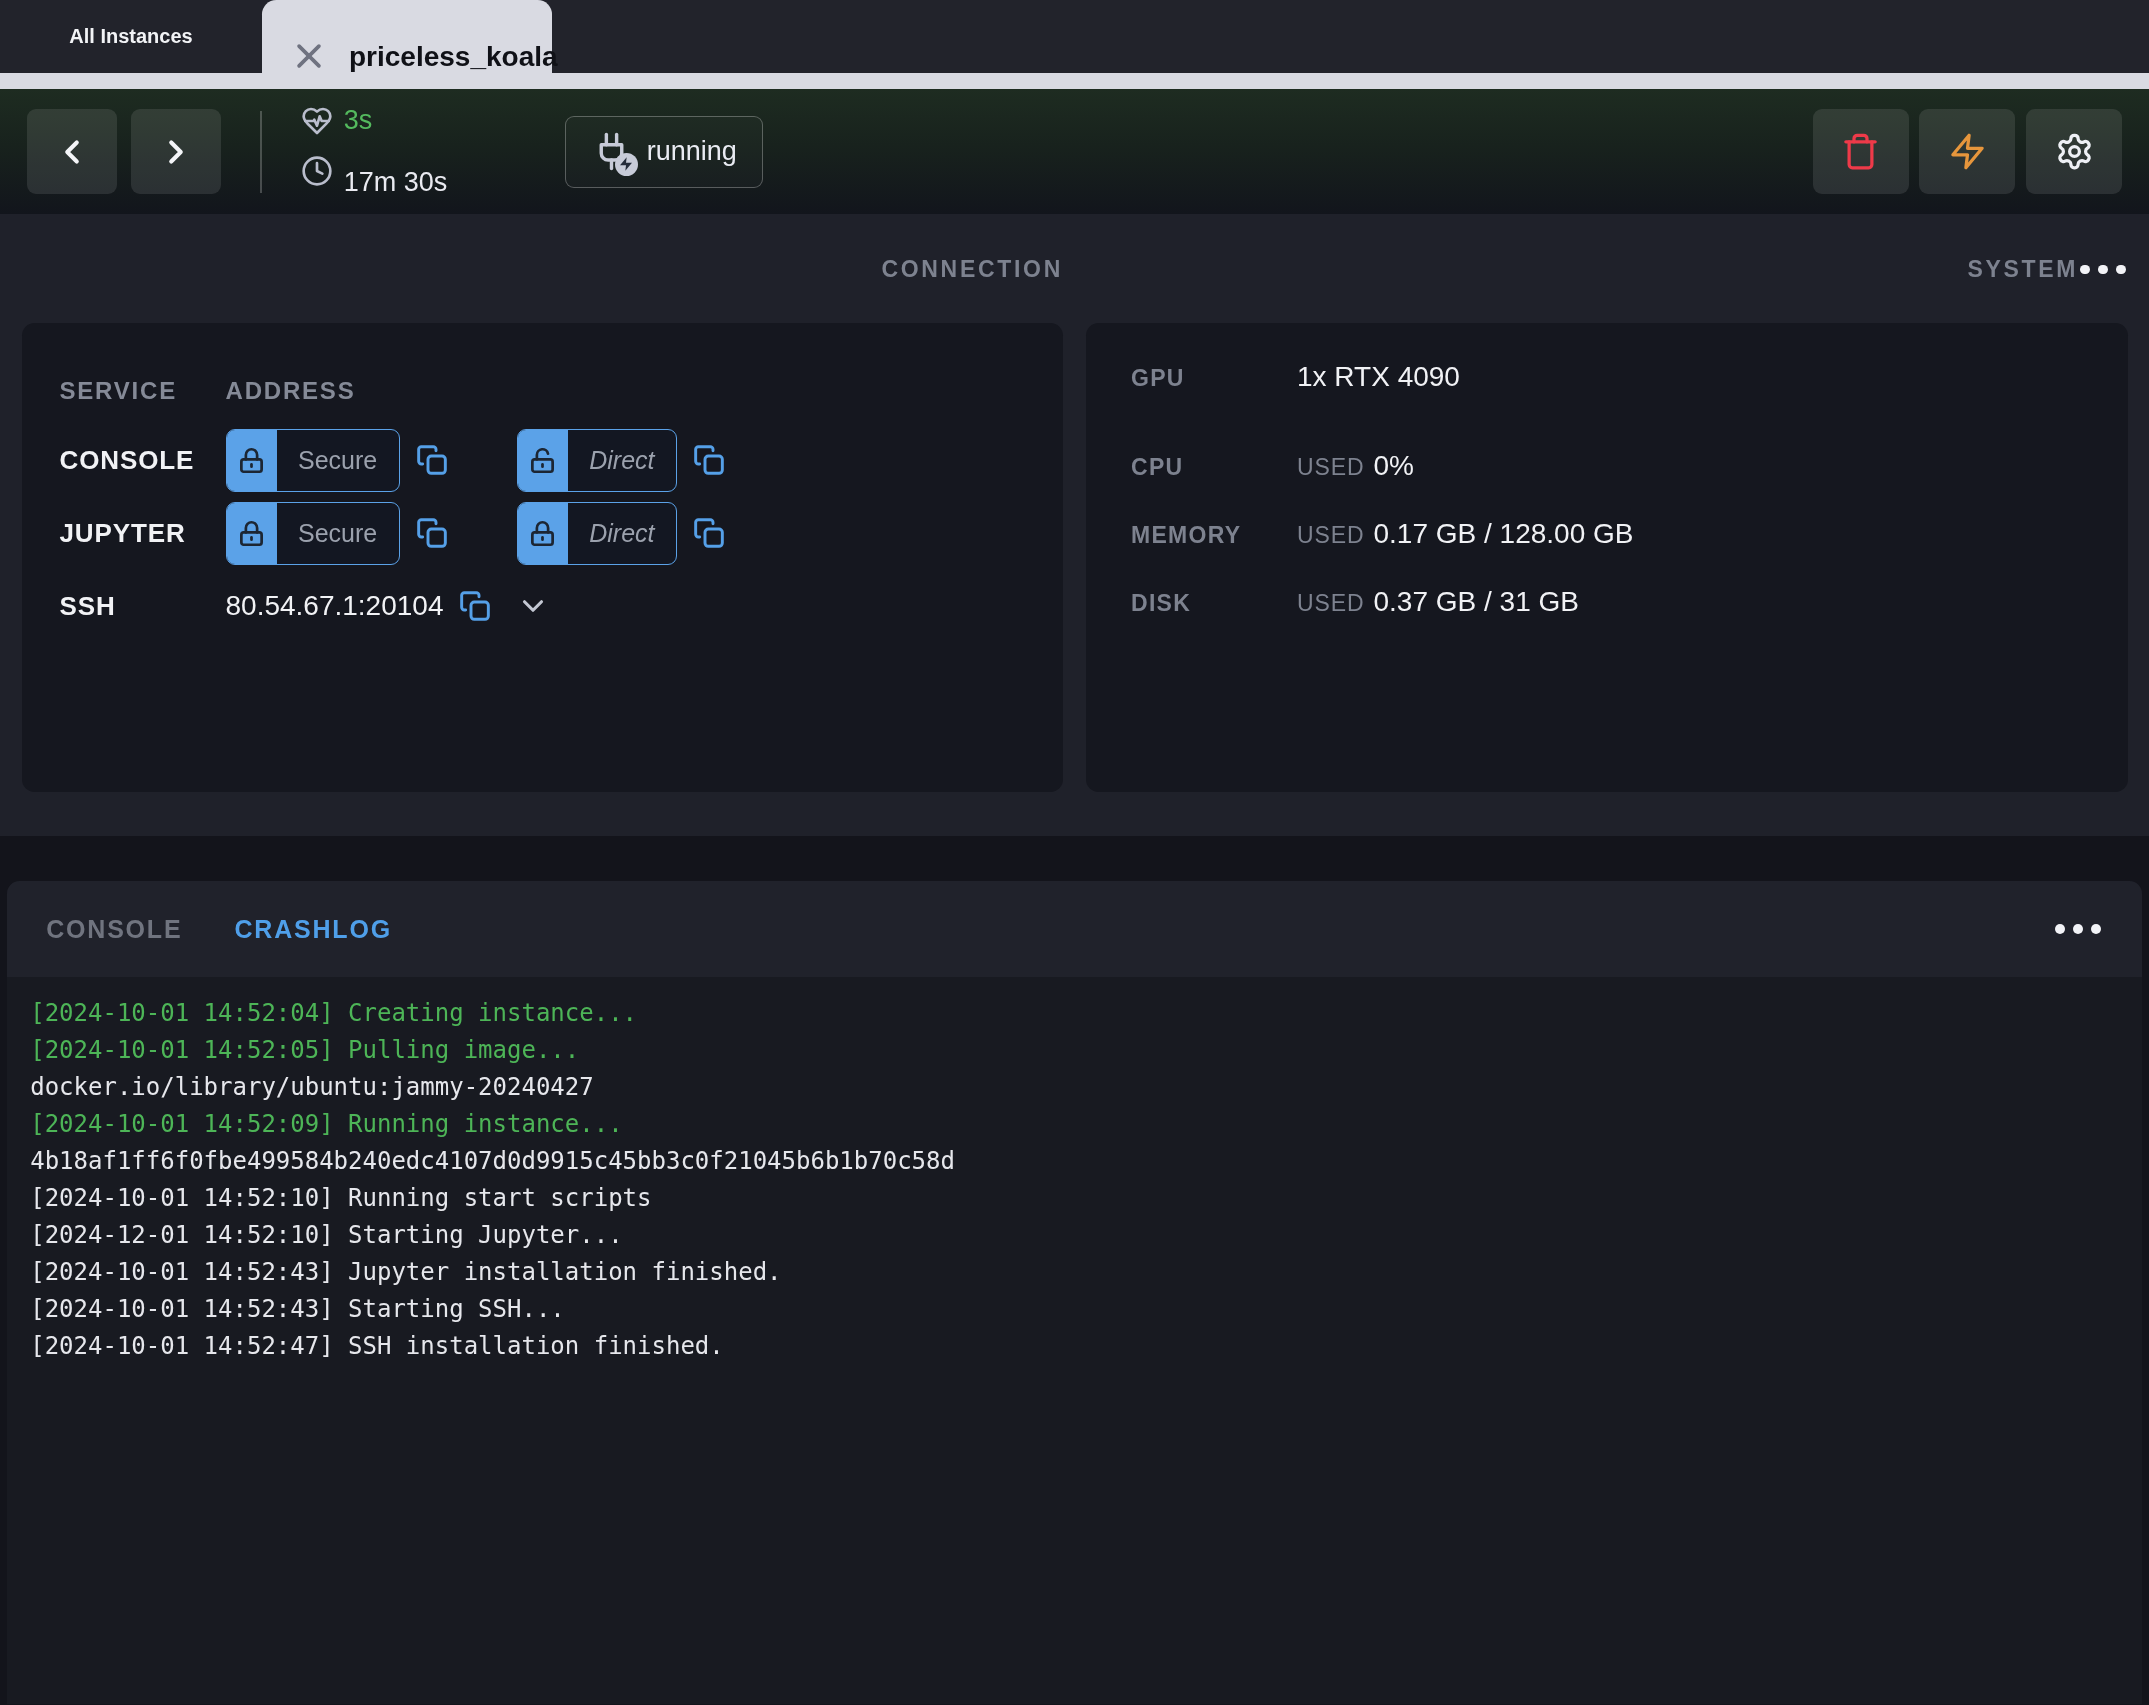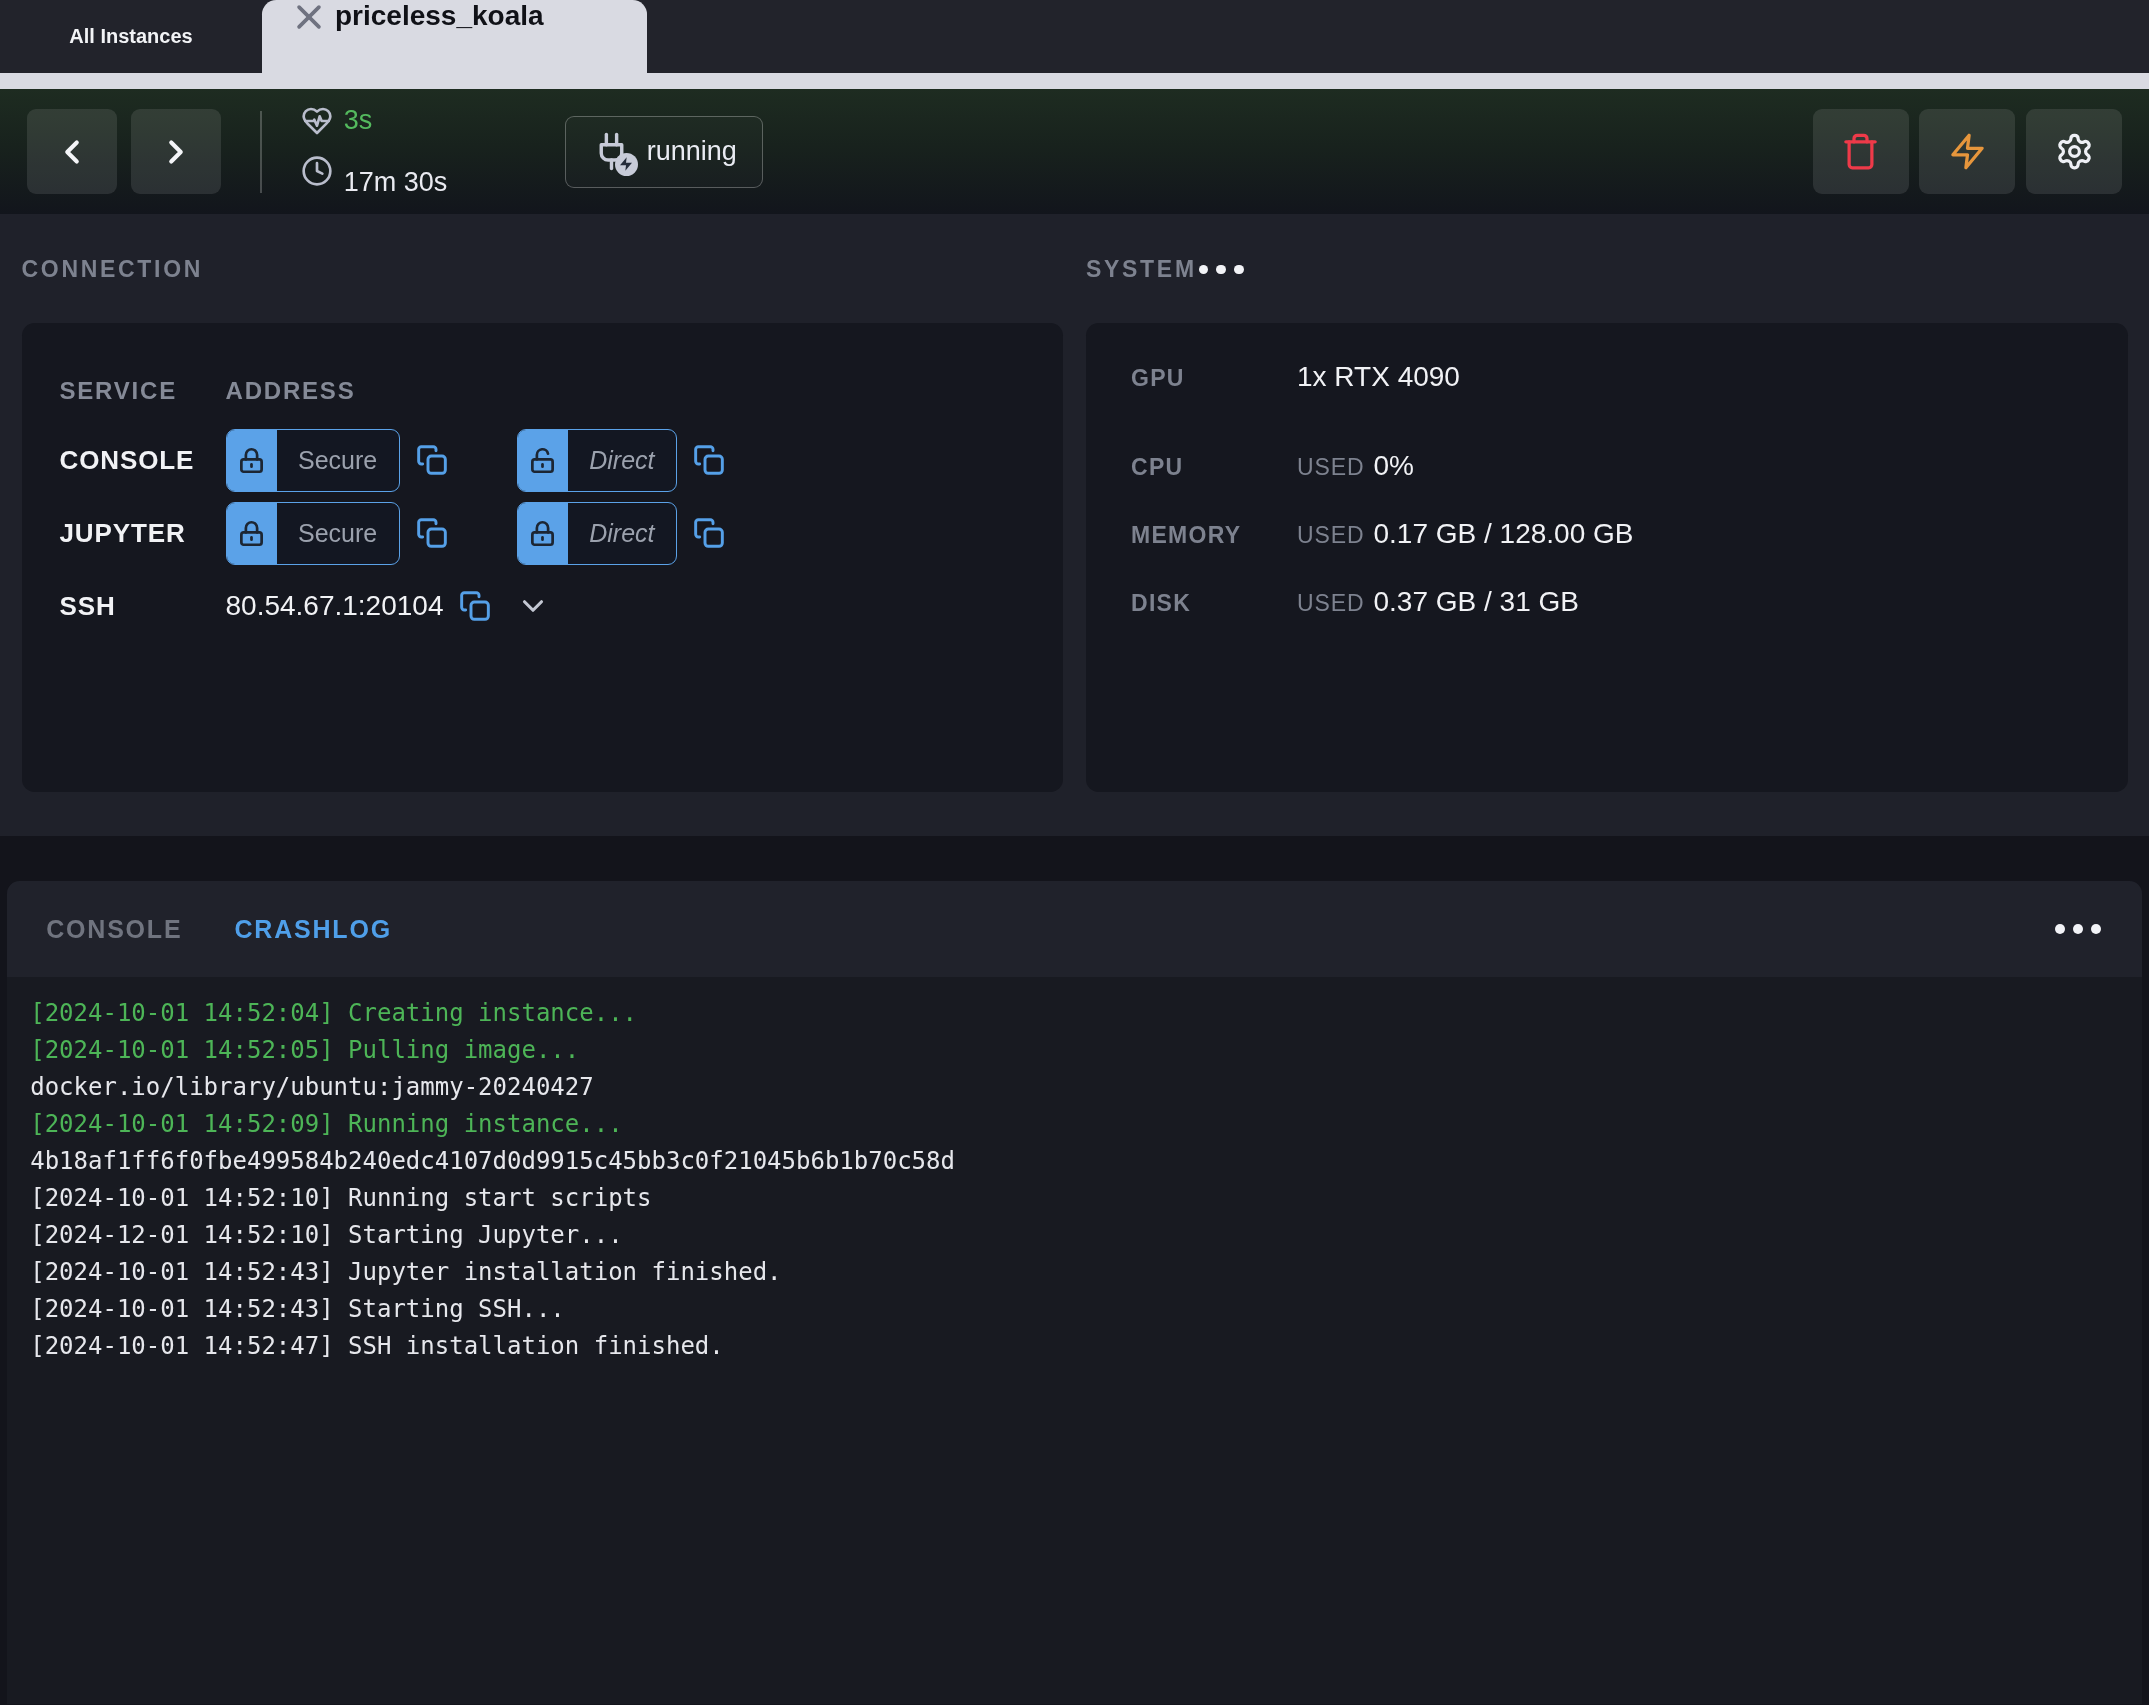--- a/index.html
+++ b/index.html
@@ -12,22 +12,22 @@
   }
   svg { display:block; }
 
   
   .tabbar { height:73px; background:#22232b; display:flex; }
   .tab-all {
     width:262px; height:73px; display:flex; align-items:center; justify-content:center;
     color:#f2f3f6; font-size:20px; font-weight:bold;
   }
   .tab-active {
-    width:385px; height:73px; background:#d9dae2; border-radius:14.3px 14.3px 0 0;
-    display:flex; align-items:flex-start; padding:0 30px; gap:9px;
+    width:290px; height:73px; background:#d9dae2; border-radius:14.3px 14.3px 0 0;
+    display:flex; align-items:flex-end; padding:0 30px; gap:23px;
     color:#101117; font-size:28px; font-weight:bold;
   }
   .tabstrip { height:16px; background:#d9dae2; }
 
   
   .toolbar {
     height:125px; display:flex; align-items:center; padding:12px 27px;
     background:linear-gradient(180deg,#1e2c21 0%,#18221d 45%,#12151c 100%);
   }
   .nav-btn {
@@ -53,21 +53,21 @@
   .tb-actions { margin-left:auto; display:flex; gap:10.7px; }
   .tb-btn {
     width:96px; height:85px; border-radius:9px; background:rgba(255,255,255,0.10);
     display:flex; align-items:center; justify-content:center; cursor:pointer;
   }
 
   
   .top-section { height:622px; background:#1f212a; padding:41px 21.5px 0; }
   .cols { display:flex; gap:23px; }
   .col { flex:1; min-width:0; }
-  .sec-label-row { display:flex; align-items:center; justify-content:flex-start; height:29px; }
+  .sec-label-row { display:flex; align-items:center; justify-content:flex-end; height:29px; }
   .sec-label { color:#7d828f; font-size:23px; font-weight:bold; letter-spacing:2.7px; }
   .dots { display:flex; gap:8px; cursor:pointer; padding:5.4px 1.8px; }
   .dots i { width:9.9px; height:9.9px; border-radius:50%; background:#f2f3f7; }
   .card { margin-top:39px; height:469px; background:#15171f; border-radius:12.5px; padding:54px 38px 0 38px; }
 
   
   .conn-head { display:flex; color:#858a97; font-size:24px; font-weight:bold; letter-spacing:1.8px; margin-bottom:23px; }
   .conn-row { display:flex; align-items:center; height:64px; margin-bottom:9px; }
   .svc-col { width:166px; flex:none; }
   .svc-name { color:#f1f2f5; font-size:26px; font-weight:bold; letter-spacing:0.9px; }

